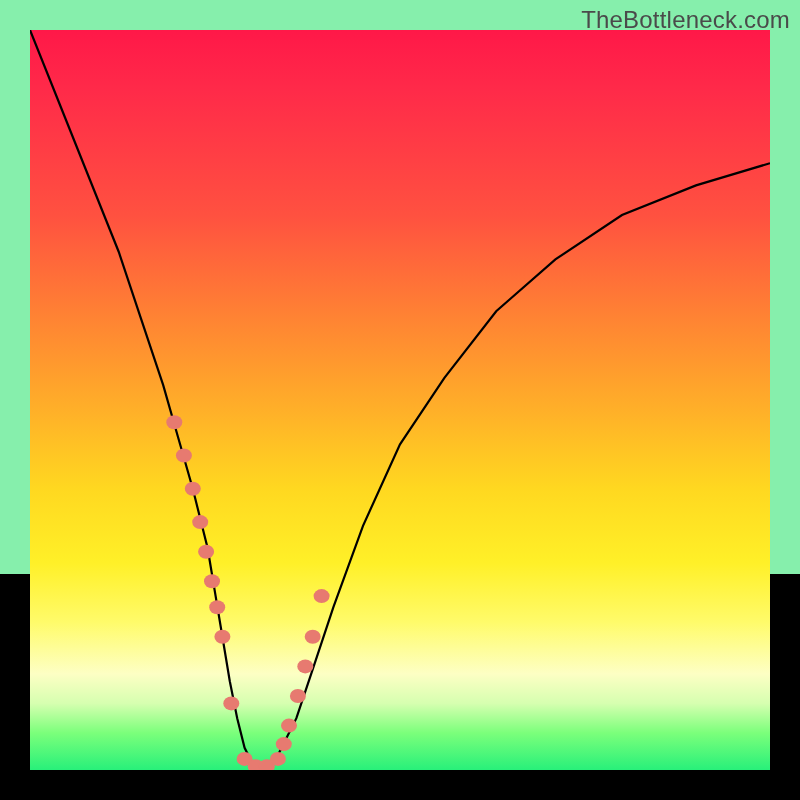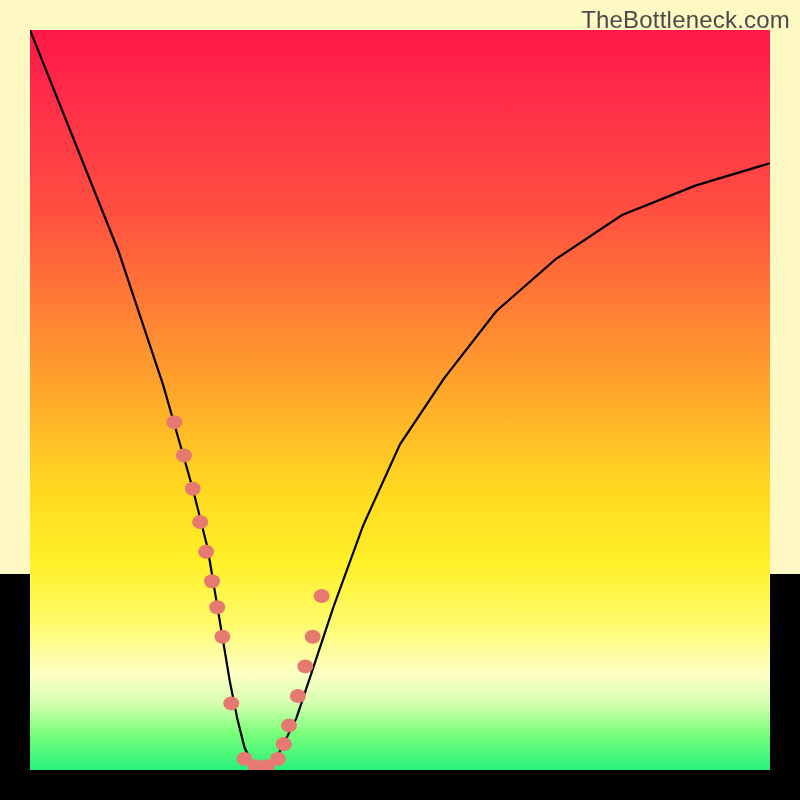--- a/index.html
+++ b/index.html
@@ -10,21 +10,21 @@
     overflow: hidden;
     background: #000;
     font-family: Arial, Helvetica, sans-serif;
   }
   .frame {
     position: absolute;
     left: 0;
     top: 0;
     width: 800px;
     height: 574px;
-    background: #fef9c3;
+    background: #86efac;
   }
   .plot {
     position: absolute;
     left: 30px;
     top: 30px;
     width: 740px;
     height: 740px;
     
     background: linear-gradient(
       to bottom,

